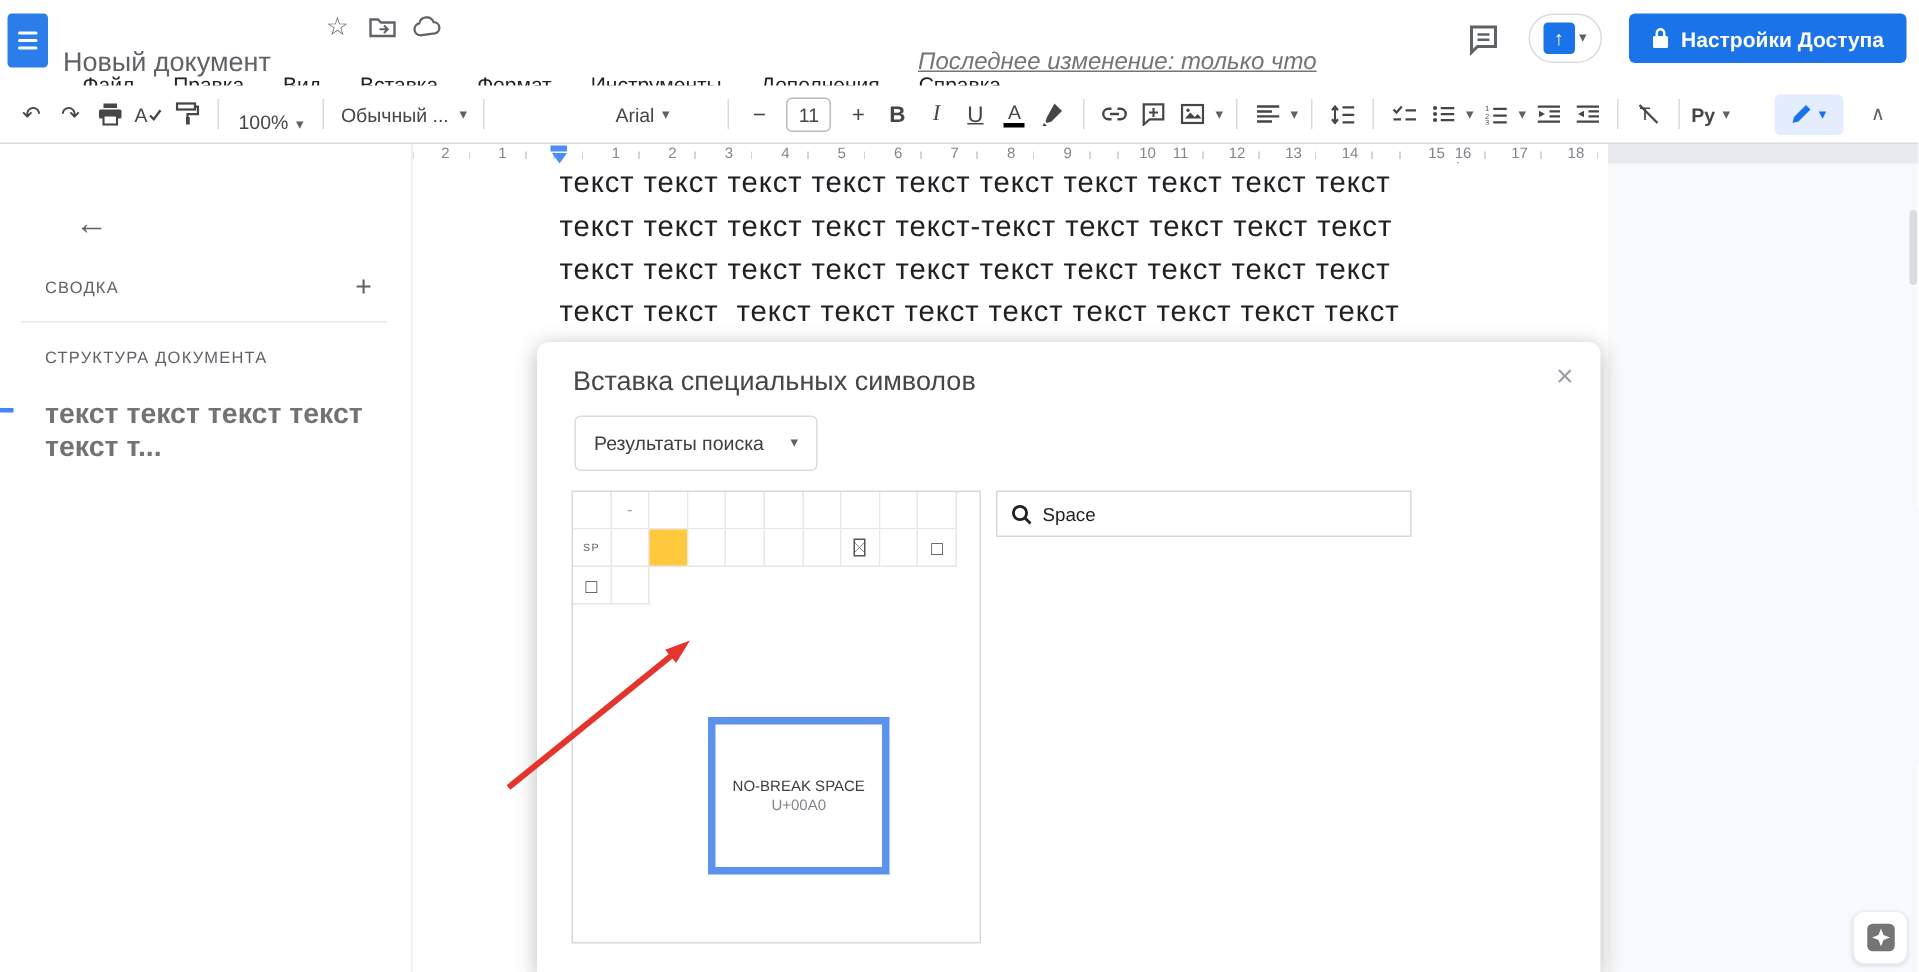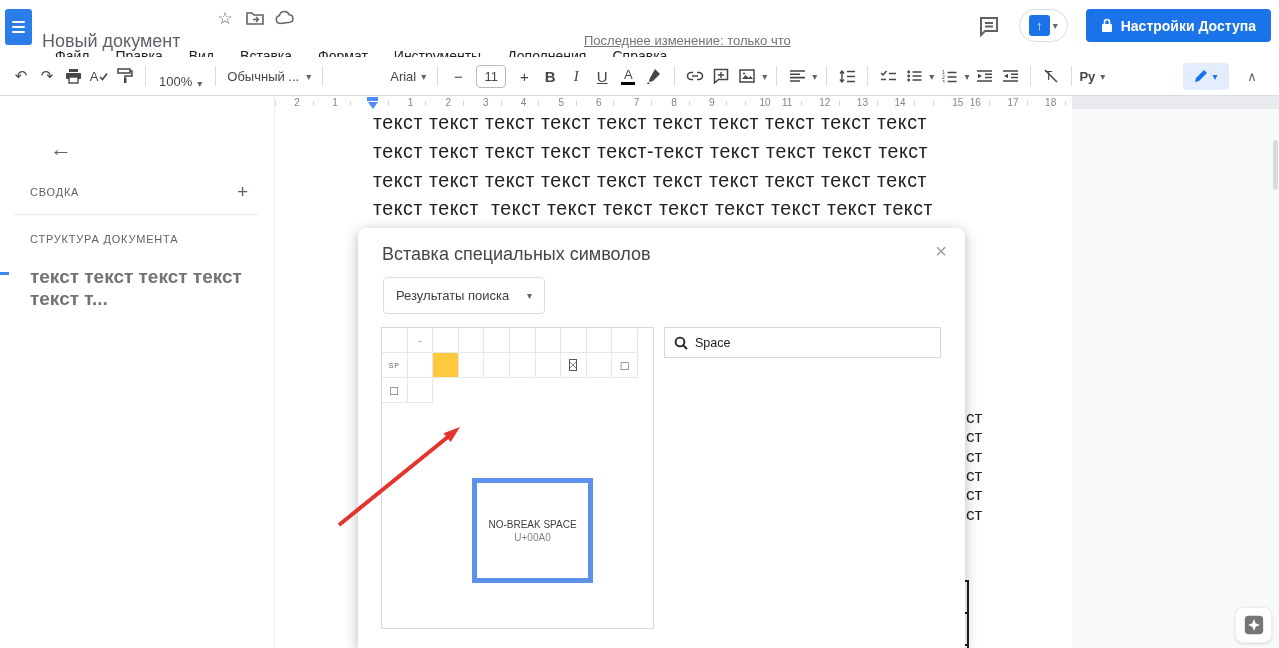--- a/index.html
+++ b/index.html
@@ -11,42 +11,42 @@
   .header { position:absolute; left:0; top:0; width:1279px; height:57px; background:#fff; z-index:5; }
   .docs-logo { position:absolute; left:5px; top:9px; width:27px; height:36px; background:#2b7de9;
     border-radius:3px; display:flex; align-items:center; justify-content:center; }
   .docs-logo .lines { width:13px; }
   .docs-logo .lines div { height:2px; background:#fff; margin:3px 0; border-radius:1px; }
   .doc-title { position:absolute; left:42px; top:7px; font-size:18px; color:#5f6368;margin-top:24px; }
   .title-icons { position:absolute; left:215px; top:8px; display:flex; gap:10px; align-items:center; color:#5f6368; }
   .title-icons .ic { width:20px; height:20px; display:flex; align-items:center; justify-content:center; font-size:17px; }
   .menu-row { position:absolute; left:55px; top:32px; display:flex; gap:26px; }
   .menu-item { font-size:14px; color:#202124; cursor:default;margin-top:16px; }
-  .last-edit { position:absolute; left:584px; top:33px; font-size:13px; color:#757575; text-decoration:underline; }
+  .last-edit { position:absolute; left:612px; top:33px; font-size:16px; color:#757575; text-decoration:underline;font-style:italic; }
   .hdr-right { position:absolute; right:8px; top:9px; display:flex; align-items:center; gap:18px; }
   .comment-hdr { width:24px; height:24px; }
   .present-btn { width:49px; height:33px; border:1px solid #dadce0; border-radius:17px; display:flex;
     align-items:center; justify-content:center; gap:3px; background:#fff; }
   .present-btn .upbox { width:21px; height:21px; background:#1a73e8; border-radius:3px; color:#fff;
     display:flex; align-items:center; justify-content:center; font-size:13px; font-weight:bold; }
   .caret { font-size:10px; color:#5f6368; }
   .share-btn { height:33px; padding:0 15px; background:#1a73e8; border:none; border-radius:4px;
     color:#fff; font-size:14px; font-weight:bold; display:flex; align-items:center; gap:8px;
     font-family:"Liberation Sans","DejaVu Sans",sans-serif; }
 
   
   .toolbar { position:absolute; left:0; top:57px; width:1279px; height:39px; background:#fff;
     border-bottom:1px solid #dadce0; display:flex; align-items:center; padding-left:8px; z-index:5; }
   .tb { min-width:26px; height:26px; display:flex; align-items:center; justify-content:center;
     color:#444746; font-size:15px; border-radius:4px; position:relative; }
   .sep { width:1px; height:20px; background:#dadce0; margin:0 7px; flex:0 0 auto; }
   .tb-label { font-size:13px; color:#444746; }
   .tb .caret { margin-left:5px; }
   .zoom-ctl { padding:0 6px;align-items:flex-end; } .styles-ctl { width:92px; justify-content:space-between; padding:0 4px; }
-  .font-ctl { width:100px; justify-content:flex-end; padding:0 4px; }
+  .font-ctl { width:100px; justify-content:center; padding:0 4px;margin-left:48px; }
   .size-box { width:30px; height:23px; border:1px solid #b8babd; border-radius:4px; display:flex;
     align-items:center; justify-content:center; font-size:13px; color:#444746; margin:0 5px; }
   .bold-b { font-weight:bold; } .italic-i { font-style:italic; font-family:"Liberation Serif","DejaVu Serif",serif; }
   .underline-u { text-decoration:underline; }
   .acolor { display:flex; flex-direction:column; align-items:center; line-height:1; }
   .acolor .bar { width:14px; height:3px; background:#000; margin-top:1px; }
   .pencil-btn { margin-left:auto; width:46px; height:27px; background:#e3edfd; border-radius:4px;
     display:flex; align-items:center; justify-content:center; gap:4px; margin-right:10px; }
   .pencil-btn .caret { color:#1a73e8; }
   .collapse-ctl { margin-right:14px; color:#5f6368; font-size:13px; }
@@ -82,21 +82,21 @@
   .bracket-t { position:absolute; left:952px; width:16px; height:2px; background:#1f1f1f; }
 
   .right-gray { position:absolute; left:1072px; top:96px; width:207px; height:552px; background:#f8f9fa; }
   .right-gray-band { position:absolute; left:1072px; top:96px; width:207px; height:13px; background:#e8eaed; }
   .scroll-thumb { position:absolute; left:1273px; top:140px; width:5px; height:50px; background:#dadce0; border-radius:3px; }
   .explore-btn { position:absolute; left:1235px; top:607px; width:37px; height:36px; background:#fff;
     border:1px solid #eceff1; border-radius:8px; box-shadow:0 1px 3px rgba(0,0,0,.12);
     display:flex; align-items:center; justify-content:center; }
 
   
-  .dialog { position:absolute; left:358px; top:228px; width:607px; height:420px; background:#fff;
+  .dialog { position:absolute; left:358px; top:228px; width:709px; height:420px; background:#fff;
     border-radius:8px 8px 0 0; box-shadow:0 3px 14px rgba(0,0,0,.28); z-index:10; }
   .dlg-title { position:absolute; left:24px; top:16px; font-size:18px; color:#444746; }
   .dlg-close { position:absolute; right:18px; top:12px; font-size:20px; color:#9aa0a6; }
   .cat-dropdown { position:absolute; left:25px; top:49px; width:162px; height:37px; border:1px solid #dadce0;
     border-radius:4px; display:flex; align-items:center; justify-content:space-between; padding:0 12px;
     font-size:13px; color:#3c4043; background:#fff; }
   .grid-box { position:absolute; left:23px; top:99px; width:273px; height:302px; border:1px solid #d9d9d9; background:#fff; }
   .char-cell { position:absolute; width:25.6px; height:25px; border-right:1px solid #e7e7e7;
     border-bottom:1px solid #e7e7e7; display:flex; align-items:center; justify-content:center; background:#fff; }
   .char-cell.selected { background:#ffc83d; }

